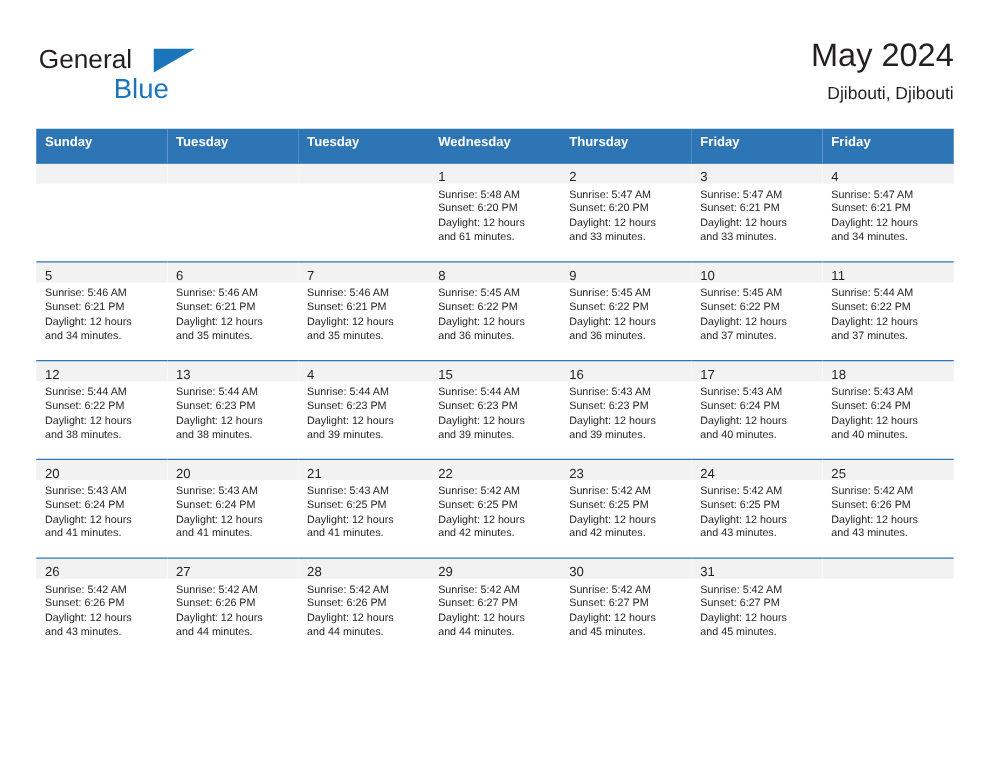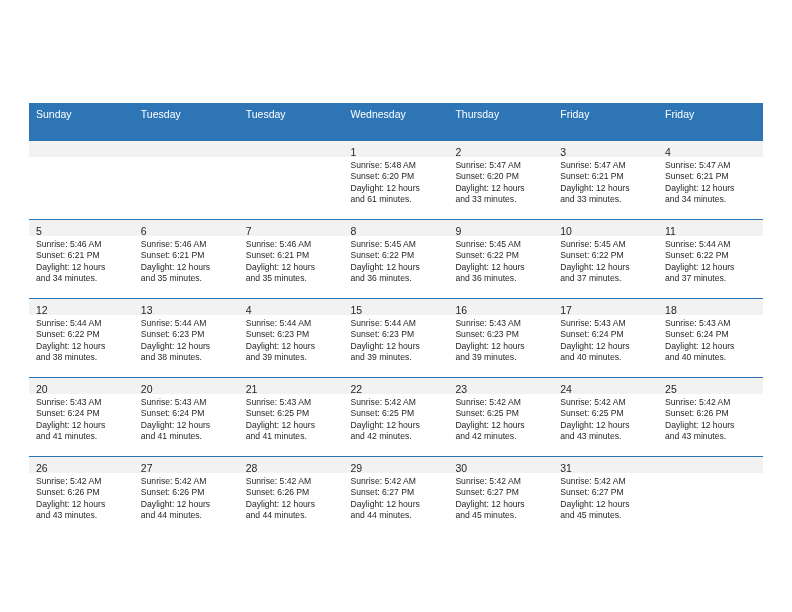--- a/index.html
+++ b/index.html
@@ -91,23 +91,23 @@
     left: 29px;
     top: 103px;
     width: 734px;
     border-collapse: collapse;
     table-layout: fixed;
   }
   .calendar th {
     background: #2e75b6;
     color: #ffffff;
     font-size: 10.5px;
-    font-weight: normal;
+    font-weight: bold;
     text-align: left;
-    padding: 5px 0 20px 7px;
+    padding: 5px 0 10px 7px;
     height: 12px;
     border: none;
     margin-top: 44px;
   }
   .calendar td {
     vertical-align: top;
     padding: 0;
     border: none;
     width: 104.857px;
     height: 78px;
@@ -142,20 +142,34 @@
   }
   .empty .daynum-strip {
     background: #f2f2f2;
   }
 </style>
 </head>
 <body>
 
 <div class="page">
 
+  <div class="header">
+
+    <div class="brand">
+      <span class="brand-general">General</span>
+      <span class="brand-triangle"></span>
+      <span class="brand-blue">Blue</span>
+    </div>
+
+    <div class="title-block">
+      <h1 class="cal-title">May 2024</h1>
+      <div class="cal-subtitle">Djibouti, Djibouti</div>
+    </div>
+
+  </div>
 
   <table class="calendar">
     <thead>
       <tr id="weekday-row">
           <th>Sunday</th>
           <th>Tuesday</th>
           <th>Tuesday</th>
           <th>Wednesday</th>
           <th>Thursday</th>
           <th>Friday</th>

